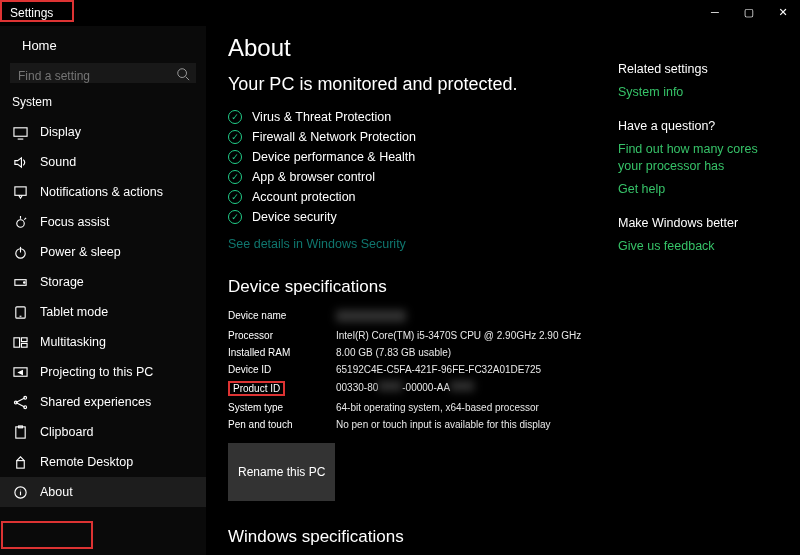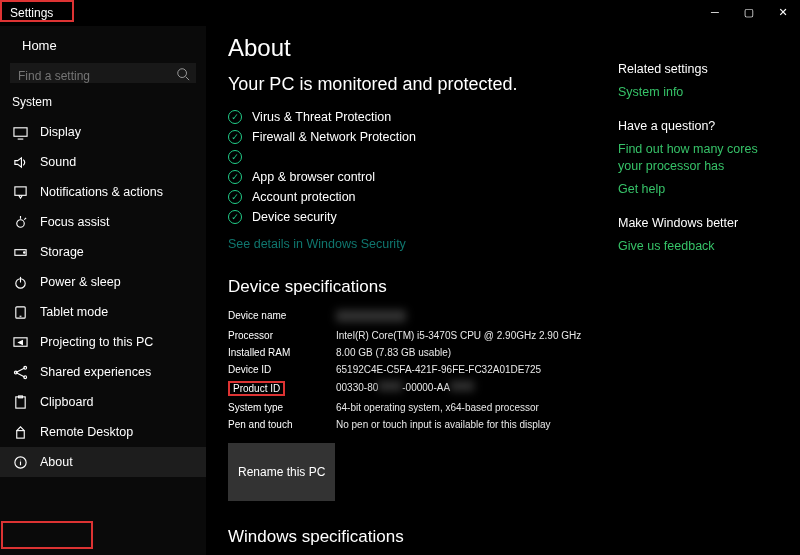--- a/index.html
+++ b/index.html
@@ -123,43 +123,53 @@
             <svg viewBox="0 0 16 16">
               <circle cx="8" cy="9" r="4"></circle>
               <path d="M8 1 V4 M14 3 L12 5"></path>
             </svg>
           </span>
           <span>Focus assist</span>
         </li>
       <li>
           <span class="nicon">
             <svg viewBox="0 0 16 16">
+              <circle cx="8" cy="9" r="5"></circle>
+              <path d="M8 2 V8"></path>
+            </svg>
+          </span>
+          <span>Power &amp; sleep</span>
+        </li>
+      <li>
+          <span class="nicon">
+            <svg viewBox="0 0 16 16">
               <rect x="2" y="5" width="12" height="6"></rect>
               <circle cx="12" cy="8" r="0.8" fill="#fff"></circle>
             </svg>
           </span>
           <span>Storage</span>
         </li>
       <li>
           <span class="nicon">
             <svg viewBox="0 0 16 16">
-              <circle cx="8" cy="9" r="5"></circle>
-              <path d="M8 2 V8"></path>
-            </svg>
-          </span>
-          <span>Power &amp; sleep</span>
-        </li>
-      <li>
-          <span class="nicon">
-            <svg viewBox="0 0 16 16">
               <rect x="3" y="2" width="10" height="12" rx="1"></rect>
               <path d="M7 12 H9"></path>
             </svg>
           </span>
           <span>Tablet mode</span>
+        </li>
+      <li>
+          <span class="nicon">
+            <svg viewBox="0 0 16 16">
+              <rect x="1" y="3" width="6" height="10"></rect>
+              <rect x="9" y="3" width="6" height="4"></rect>
+              <rect x="9" y="9" width="6" height="4"></rect>
+            </svg>
+          </span>
+          <span>Multitasking</span>
         </li>
       <li>
           <span class="nicon">
             <svg viewBox="0 0 16 16">
               <rect x="1" y="3" width="14" height="9"></rect>
               <path d="M6 8 L10 6 V10 Z" fill="#fff"></path>
             </svg>
           </span>
           <span>Projecting to this PC</span>
         </li>
@@ -213,20 +223,21 @@
       <div class="secrow">
           <span class="check">✓</span>
           <span>Virus &amp; Threat Protection</span>
         </div>
       <div class="secrow">
           <span class="check">✓</span>
           <span>Firewall &amp; Network Protection</span>
         </div>
       <div class="secrow">
           <span class="check">✓</span>
+          <span>Device performance &amp; Health</span>
         </div>
       <div class="secrow">
           <span class="check">✓</span>
           <span>App &amp; browser control</span>
         </div>
       <div class="secrow">
           <span class="check">✓</span>
           <span>Account protection</span>
         </div>
       <div class="secrow">

